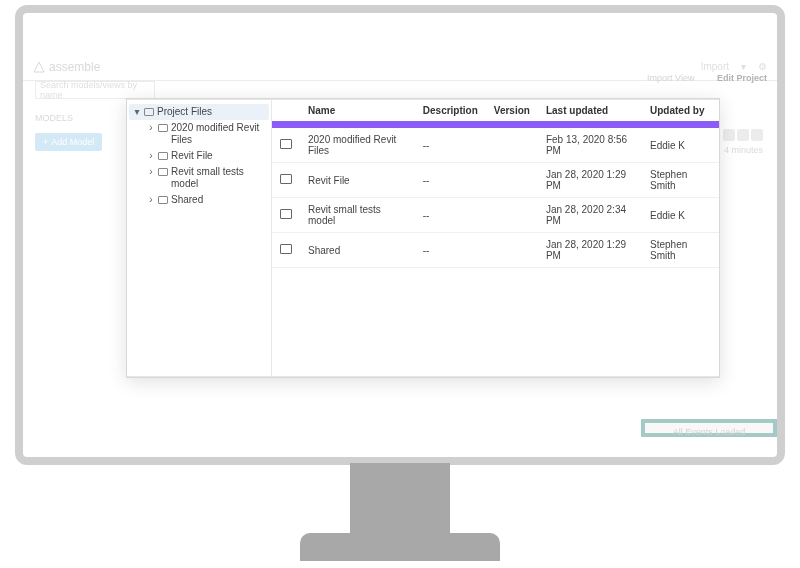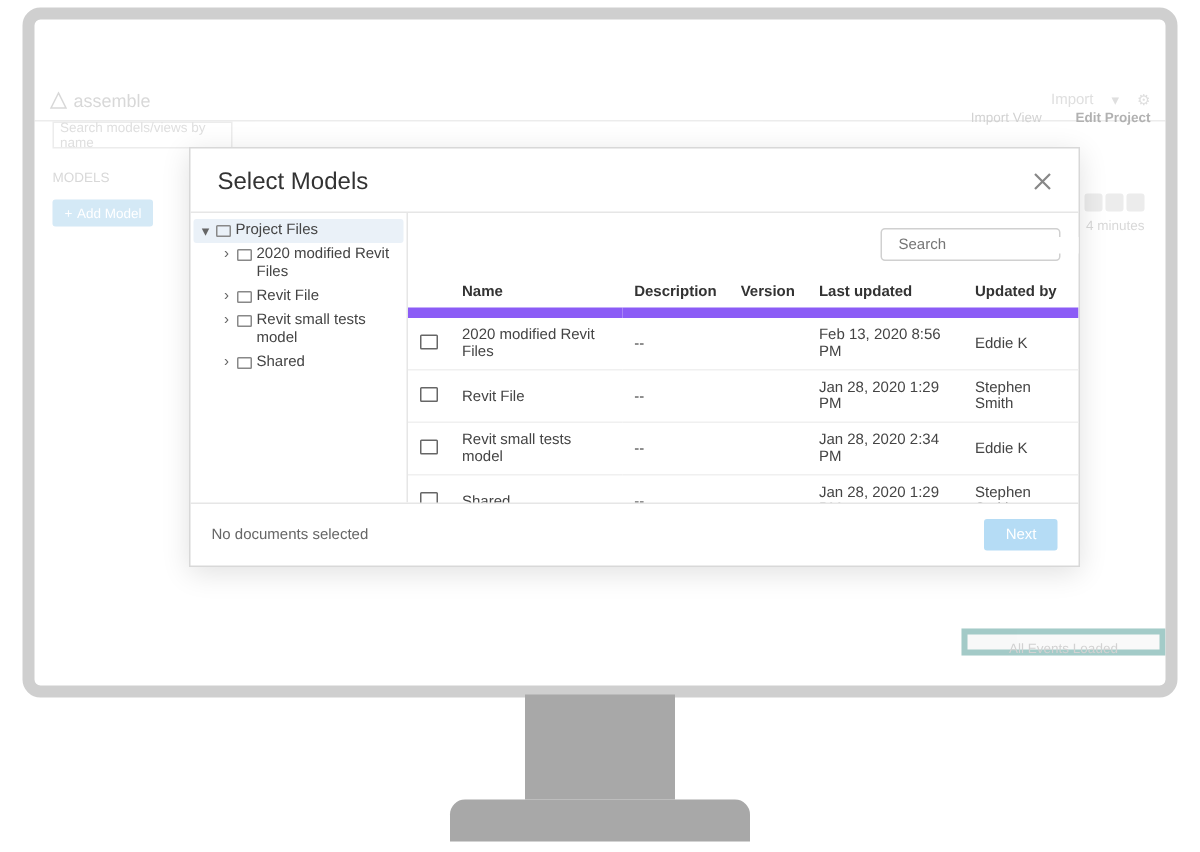--- a/index.html
+++ b/index.html
@@ -147,28 +147,20 @@
         </div>
         <div class="bg-sortrow">
             <span>4 minutes</span>
           </div>
       </div>
     </div>
     <div class="bg-events">All Events Loaded</div>
   </div>
 
   <div class="modal">
-    <div class="modal-header">
-      <div class="modal-title">Select Models</div>
-      <div class="modal-close">
-        <svg width="12" height="12" viewBox="0 0 12 12">
-            <path d="M1 1 L11 11 M11 1 L1 11" stroke="#888" stroke-width="1.5"></path>
-          </svg>
-      </div>
-    </div>
     <div class="modal-body">
       <div class="tree">
         <div class="tree-item selected">
           <span class="tree-chev">▾</span>
           <span class="tree-folder"></span>
           <span class="tree-label">Project Files</span>
         </div>
         <div class="tree-sub">
           <div class="tree-item">
             <span class="tree-chev">›</span>
@@ -186,29 +178,20 @@
             <span class="tree-label">Revit small tests model</span>
           </div>
           <div class="tree-item">
             <span class="tree-chev">›</span>
             <span class="tree-folder"></span>
             <span class="tree-label">Shared</span>
           </div>
         </div>
       </div>
       <div class="content">
-        <div class="content-top">
-          <div class="search-box">
-            <svg class="search-icon" viewBox="0 0 16 16">
-                <circle cx="7" cy="7" r="5" fill="none" stroke="#999" stroke-width="1.5"></circle>
-                <path d="M11 11 L15 15" stroke="#999" stroke-width="1.5"></path>
-              </svg>
-            <input class="search-input" placeholder="Search" style="">
-          </div>
-        </div>
         <table>
           <thead>
             <tr>
               <th class="col-icon"></th>
               <th>Name</th>
               <th>Description</th>
               <th>Version</th>
               <th>Last updated</th>
               <th>Updated by</th>
             </tr>
@@ -243,20 +226,16 @@
               <td>Shared</td>
               <td>--</td>
               <td></td>
               <td>Jan 28, 2020 1:29 PM</td>
               <td>Stephen Smith</td>
             </tr>
           </tbody>
         </table>
       </div>
     </div>
-    <div class="modal-footer">
-      <span class="footer-text">No documents selected</span>
-      <button class="next-btn">Next</button>
-    </div>
   </div>
 </div>
 <div class="monitor-stand-neck"></div>
 <div class="monitor-stand-base"></div>
 
 </body></html>

